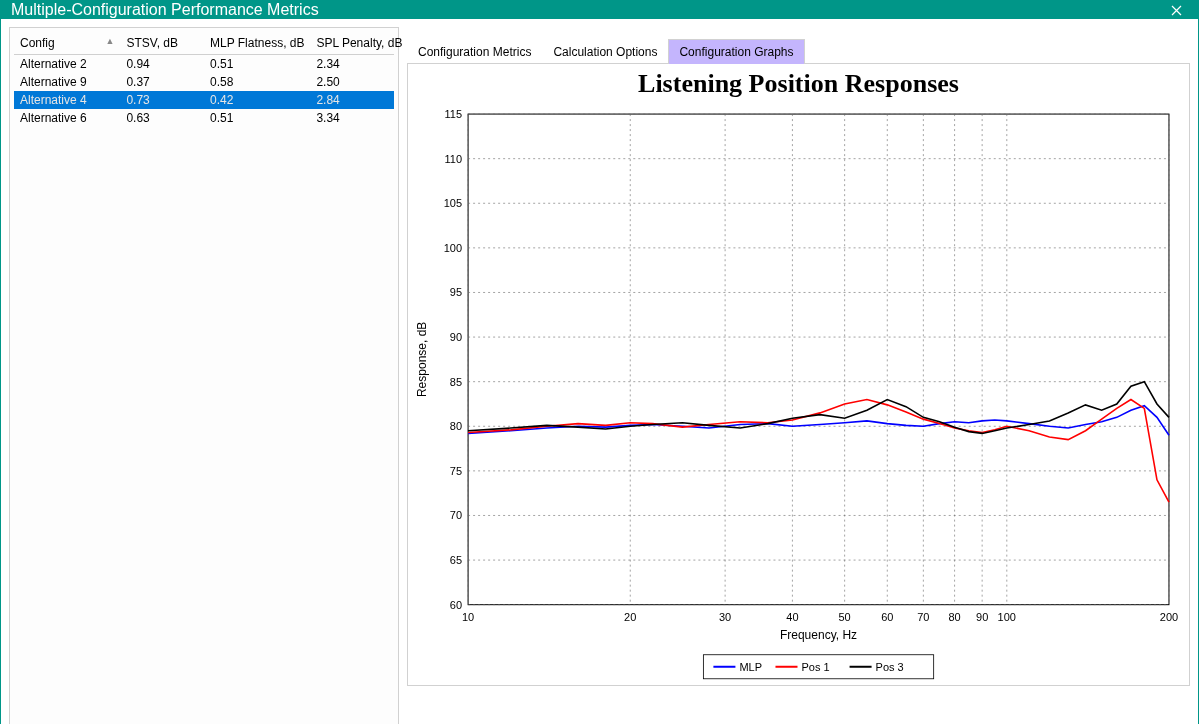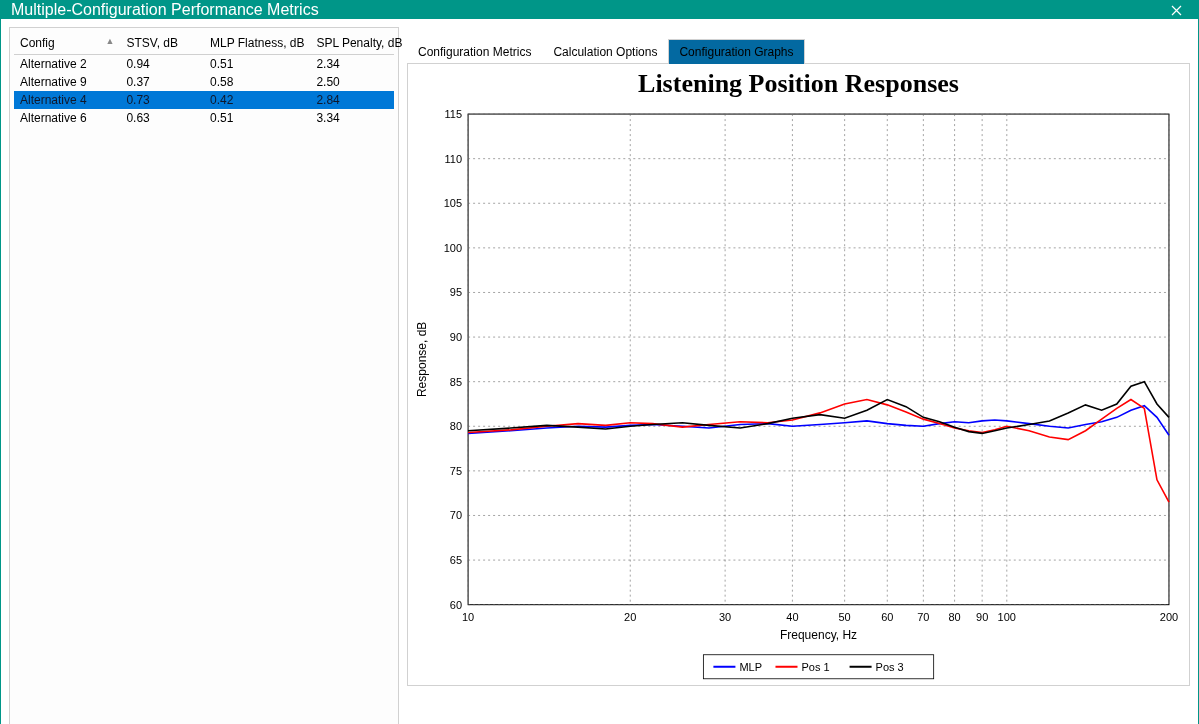--- a/index.html
+++ b/index.html
@@ -7,29 +7,29 @@
   .window { width:1199px; height:724px; border:1px solid #009688; display:flex; flex-direction:column; }
   .titlebar { height:28px; background:#009688; color:#fff; display:flex; align-items:center; justify-content:space-between; padding:0 0 0 10px; font-size:16px; }
   .titlebar .close { width:44px; height:100%; display:flex; align-items:center; justify-content:center; }
   .body { flex:1; display:flex; padding:8px; gap:8px; background:#fff; }
   .leftcol { width:390px; display:flex; flex-direction:column; gap:8px;border-radius:7px; }
   .panel { border:1px solid #d1d1d1; background:#fdfdfd; }
   .table-panel { flex:1; padding:4px; }
   table.cfg { width:100%; border-collapse:collapse; table-layout:fixed; }
   table.cfg th { text-align:left; font-weight:normal; border-bottom:1px solid #d0d0d0; padding:4px 6px; white-space:nowrap; }
   table.cfg td { padding:2px 6px; white-space:nowrap; }
-  table.cfg tr.sel td { background:#0078d7; color:#0f172a; }
+  table.cfg tr.sel td { background:#0078d7; color:#e5e5e5; }
   .sort-ind { float:right; font-size:9px; color:#888; }
   .notes-label { margin:2px 2px 0 2px; }
   .notes-panel { height:180px; display:flex; flex-direction:column; }
   .notes-area { flex:1; border:1px solid #d1d1d1; margin:4px 2px 0 2px; padding:6px; font-family:Consolas,monospace; font-size:13px; resize:none; outline:none; background:#fff; }
   .rightcol { flex:1; display:flex; flex-direction:column; }
   .tabs { display:flex; border-bottom:1px solid #d1d1d1; }
   .tab { padding:5px 10px; border:1px solid transparent; border-bottom:none; cursor:default; position:relative; top:1px;margin-top:11px; }
-  .tab.active { border-color:#d1d1d1; background:#0369a1; }
+  .tab.active { border-color:#d1d1d1; background:#c4b5fd; }
   .chart-wrap { flex:1; border:1px solid #d1d1d1; border-top:none; background:#fff; display:flex; }
   svg.chart { flex:1; }
   .footer { display:flex; justify-content:flex-end; padding:6px 8px 8px; gap:6px; }
   .btn { min-width:76px; height:23px; border:1px solid #a8a8a8; background:linear-gradient(#fefefe,#e8e8e8); display:flex; align-items:center; justify-content:center; padding:0 12px; cursor:default;margin-top:39px; }
   .btn u { text-decoration:underline; }
   .chart-title { font-family: "Times New Roman", serif; font-size:26px; font-weight:bold; }
   .axis-label { font-size:12px; }
   .tick-label { font-size:11px; }
 </style>
 </head>

